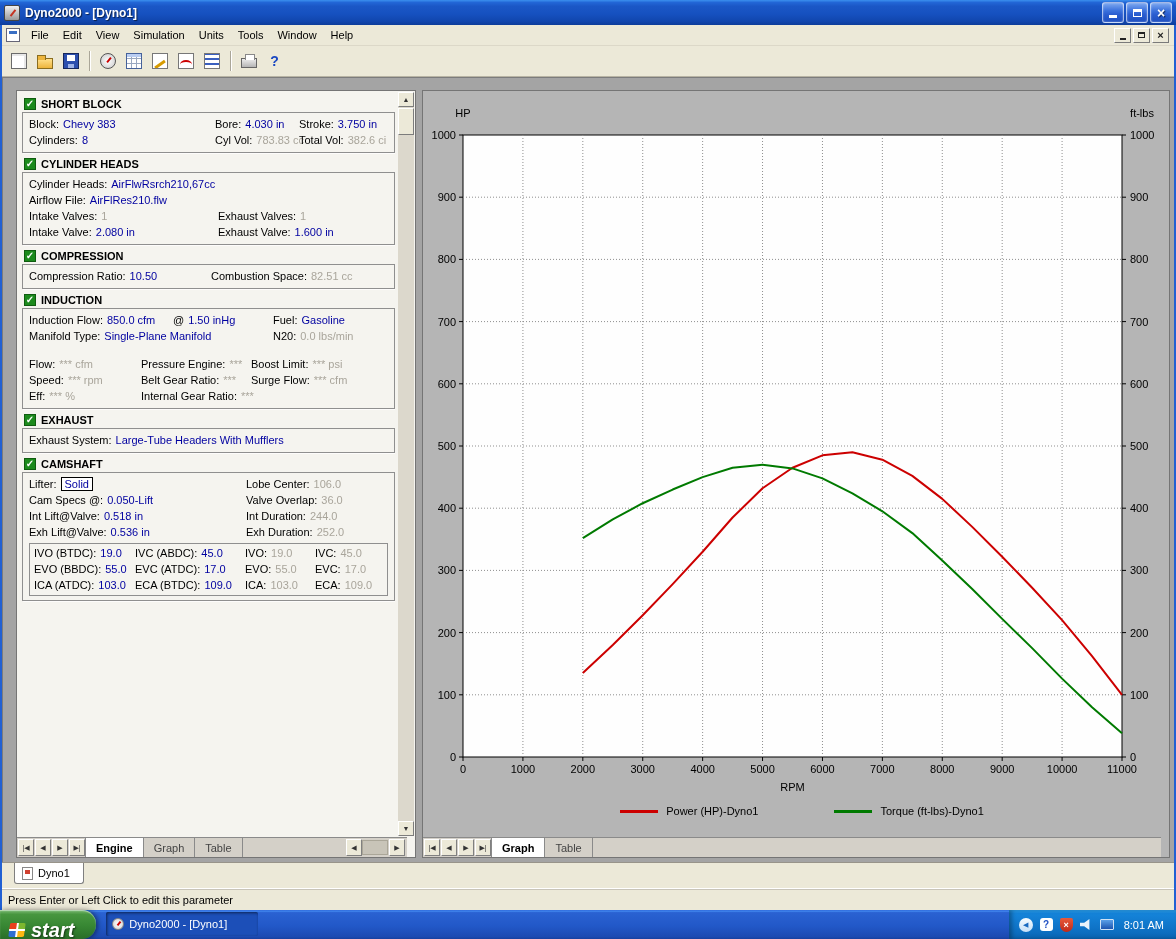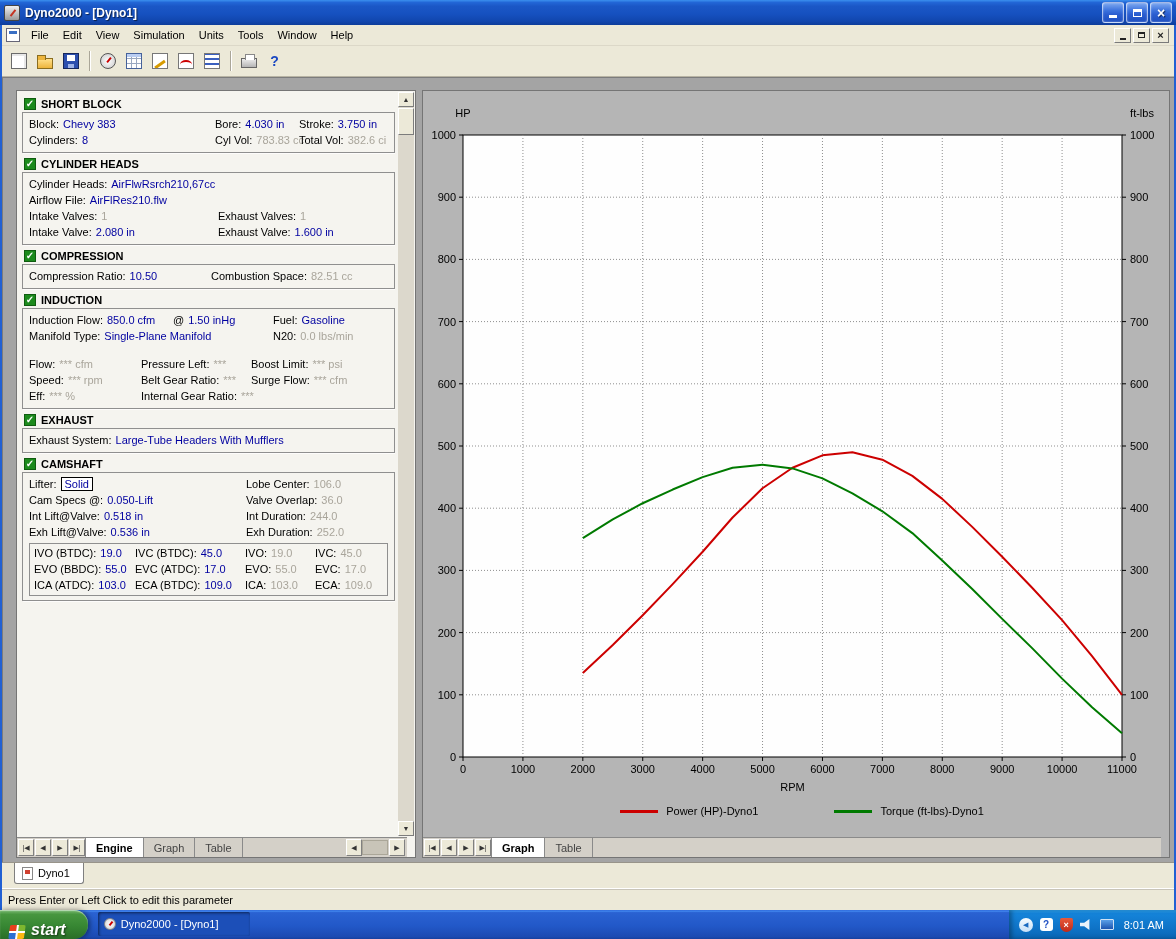--- a/index.html
+++ b/index.html
@@ -118,24 +118,24 @@
   .docktabs{height:26px;background:#ece9d8;border-top:1px solid #98948a;display:flex;align-items:flex-start;padding-left:12px}
   .doctab{height:21px;display:flex;align-items:center;gap:5px;background:#fff;border:1px solid #7f7f7f;border-top:none;border-radius:0 0 3px 3px;padding:0 13px 0 7px;font-size:11px}
   .doctab-icon{width:11px;height:13px;background:#fff;border:1px solid #888;position:relative}
   .doctab-icon::after{content:"";position:absolute;left:2px;top:2px;right:2px;height:4px;background:#d04030}
 
   .statusbar{height:22px;background:#ece9d8;display:flex;align-items:center;padding-left:6px;font-size:11px;color:#000;border-top:1px solid #fff;box-shadow:inset 0 1px 0 #c8c4b8}
 
   
   .taskbar{height:29px;display:flex;align-items:stretch;
     background:linear-gradient(180deg,#2a64d8 0%,#4287ef 4%,#2a62d2 9%,#2258c8 55%,#1c4ab2 92%,#17409e 100%)}
-  .startbtn{display:flex;align-items:flex-end;gap:6px;padding:11px 22px 0 9px;border-radius:0 14px 14px 0;
+  .startbtn{display:flex;align-items:center;gap:6px;padding:11px 22px 0 9px;border-radius:0 14px 14px 0;
     background:linear-gradient(180deg,#7cbb74 0%,#47963f 15%,#378733 55%,#2a6e28 100%);
     box-shadow:2px 0 5px rgba(0,0,0,.45), inset 0 1px 1px rgba(255,255,255,.5);
-    color:#fff;font-style:italic;font-weight:bold;font-size:16px;text-shadow:1px 1px 2px rgba(0,0,0,.55)}
+    color:#fff;font-style:italic;font-weight:bold;font-size:20px;text-shadow:1px 1px 2px rgba(0,0,0,.55)}
   .xp-logo{width:16px;height:14px;border-radius:2px;transform:skewX(-8deg);
     background:linear-gradient(#fff,#fff) 50% 0/2px 100% no-repeat,
                linear-gradient(#fff,#fff) 0 50%/100% 2px no-repeat,
                conic-gradient(#7db72f 0 25%,#fdb813 25% 50%,#2f6fd1 50% 75%,#e8401c 75%)}
   .taskitem{margin:2px 2px 3px 10px;width:152px;display:flex;align-items:center;gap:5px;padding:0 6px;border-radius:2px;
     background:#1c4fb8;box-shadow:inset 1px 1px 3px rgba(0,0,0,.55);color:#fff;font-size:11px;white-space:nowrap;overflow:hidden}
   .task-icon{width:12px;height:12px;border-radius:50%;background:radial-gradient(#fff,#cfcfcf);border:1px solid #888;position:relative;flex:0 0 auto}
   .task-icon::after{content:"";position:absolute;left:5px;top:2px;width:2px;height:5px;background:#c00;transform:rotate(38deg)}
   .tray{margin-left:auto;display:flex;align-items:center;gap:7px;padding:0 12px 0 10px;
     background:linear-gradient(180deg,#2ba0ef 0%,#1584da 12%,#0f74c8 60%,#0a65b4 100%);
@@ -296,21 +296,21 @@
                   <span class="field"><span class="lbl">@</span><span class="val">1.50 inHg</span></span>
                   <span class="field"><span class="lbl">Fuel:</span><span class="val">Gasoline</span></span>
                 </div>
                 <div class="prow row-1">
                   <span class="field"><span class="lbl">Manifold Type:</span><span class="val">Single-Plane Manifold</span></span>
                   <span class="field"><span class="lbl">N20:</span><span class="val dim">0.0 lbs/min</span></span>
                 </div>
                 <div class="prow row-2 spacer"></div>
                 <div class="prow row-4">
                   <span class="field"><span class="lbl">Flow:</span><span class="val dim">*** cfm</span></span>
-                  <span class="field"><span class="lbl">Pressure Left:</span><span class="val dim">***</span></span>
+                  <span class="field"><span class="lbl">Pressure Engine:</span><span class="val dim">***</span></span>
                   <span class="field"><span class="lbl">Boost Limit:</span><span class="val dim">*** psi</span></span>
                 </div>
                 <div class="prow row-5">
                   <span class="field"><span class="lbl">Speed:</span><span class="val dim">*** rpm</span></span>
                   <span class="field"><span class="lbl">Belt Gear Ratio:</span><span class="val dim">***</span></span>
                   <span class="field"><span class="lbl">Surge Flow:</span><span class="val dim">*** cfm</span></span>
                 </div>
                 <div class="prow row-6">
                   <span class="field"><span class="lbl">Eff:</span><span class="val dim">*** %</span></span>
                   <span class="field"><span class="lbl">Internal Gear Ratio:</span><span class="val dim">***</span></span>
@@ -346,21 +346,21 @@
                   <span class="field"><span class="lbl">Int Lift@Valve:</span><span class="val">0.518 in</span></span>
                   <span class="field"><span class="lbl">Int Duration:</span><span class="val dim">244.0</span></span>
                 </div>
                 <div class="prow row-4">
                   <span class="field"><span class="lbl">Exh Lift@Valve:</span><span class="val">0.536 in</span></span>
                   <span class="field"><span class="lbl">Exh Duration:</span><span class="val dim">252.0</span></span>
                 </div>
                 <div class="subbox">
                   <div class="prow trow-0">
                     <span class="field"><span class="lbl">IVO (BTDC):</span><span class="val">19.0</span></span>
-                    <span class="field"><span class="lbl">IVC (BTDC):</span><span class="val">45.0</span></span>
+                    <span class="field"><span class="lbl">IVC (ABDC):</span><span class="val">45.0</span></span>
                     <span class="field"><span class="lbl">IVO:</span><span class="val dim">19.0</span></span>
                     <span class="field"><span class="lbl">IVC:</span><span class="val dim">45.0</span></span>
                   </div>
                   <div class="prow trow-1">
                     <span class="field"><span class="lbl">EVO (BBDC):</span><span class="val">55.0</span></span>
                     <span class="field"><span class="lbl">EVC (ATDC):</span><span class="val">17.0</span></span>
                     <span class="field"><span class="lbl">EVO:</span><span class="val dim">55.0</span></span>
                     <span class="field"><span class="lbl">EVC:</span><span class="val dim">17.0</span></span>
                   </div>
                   <div class="prow trow-2">

